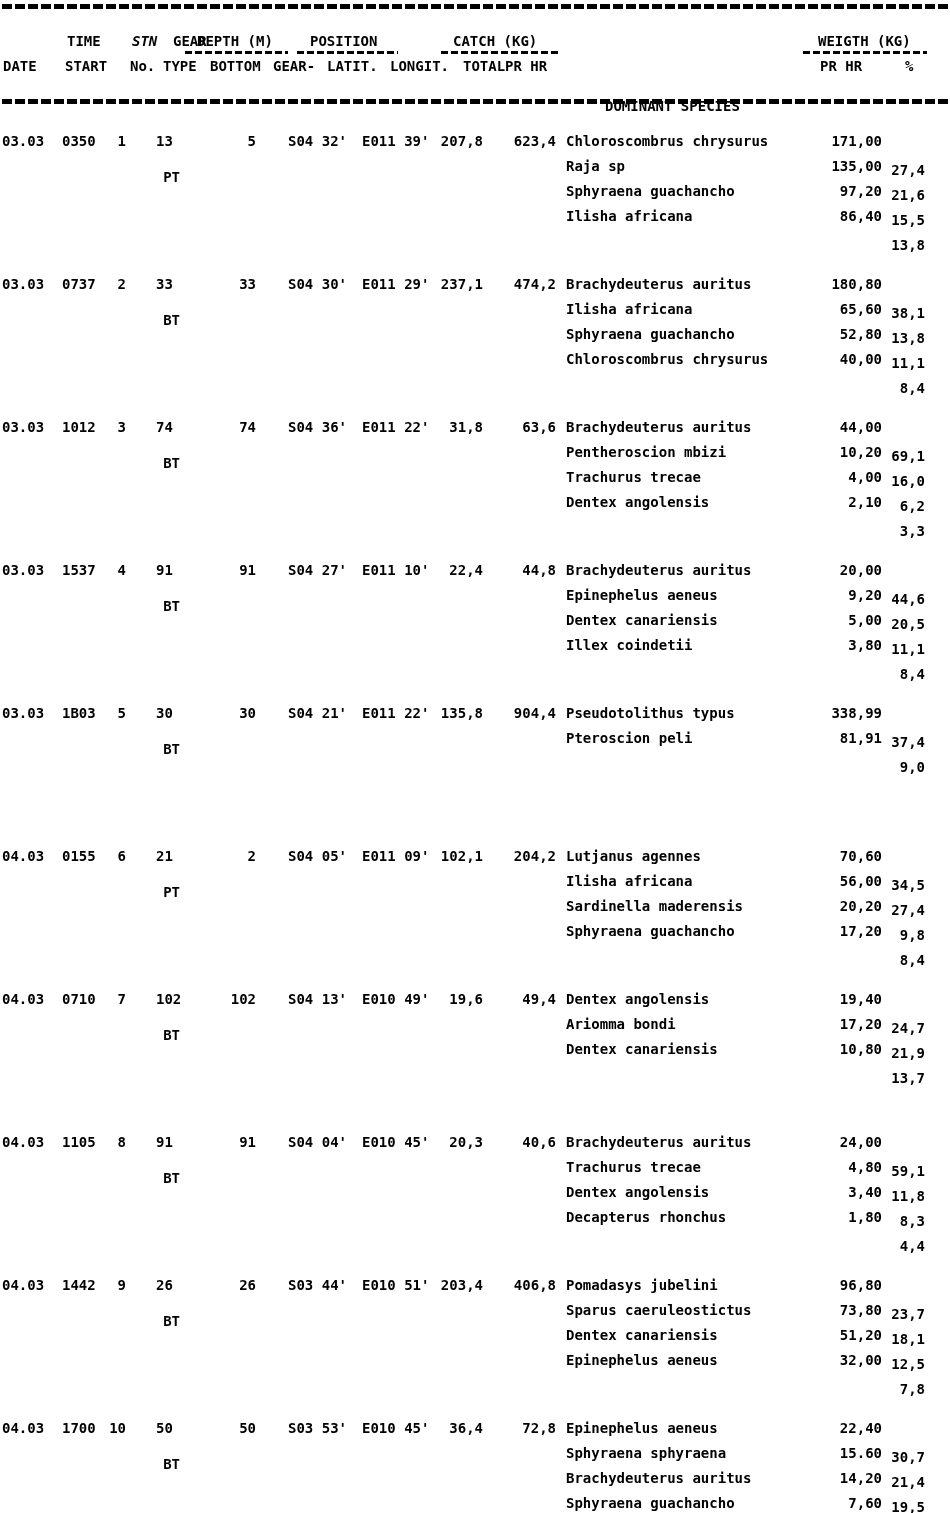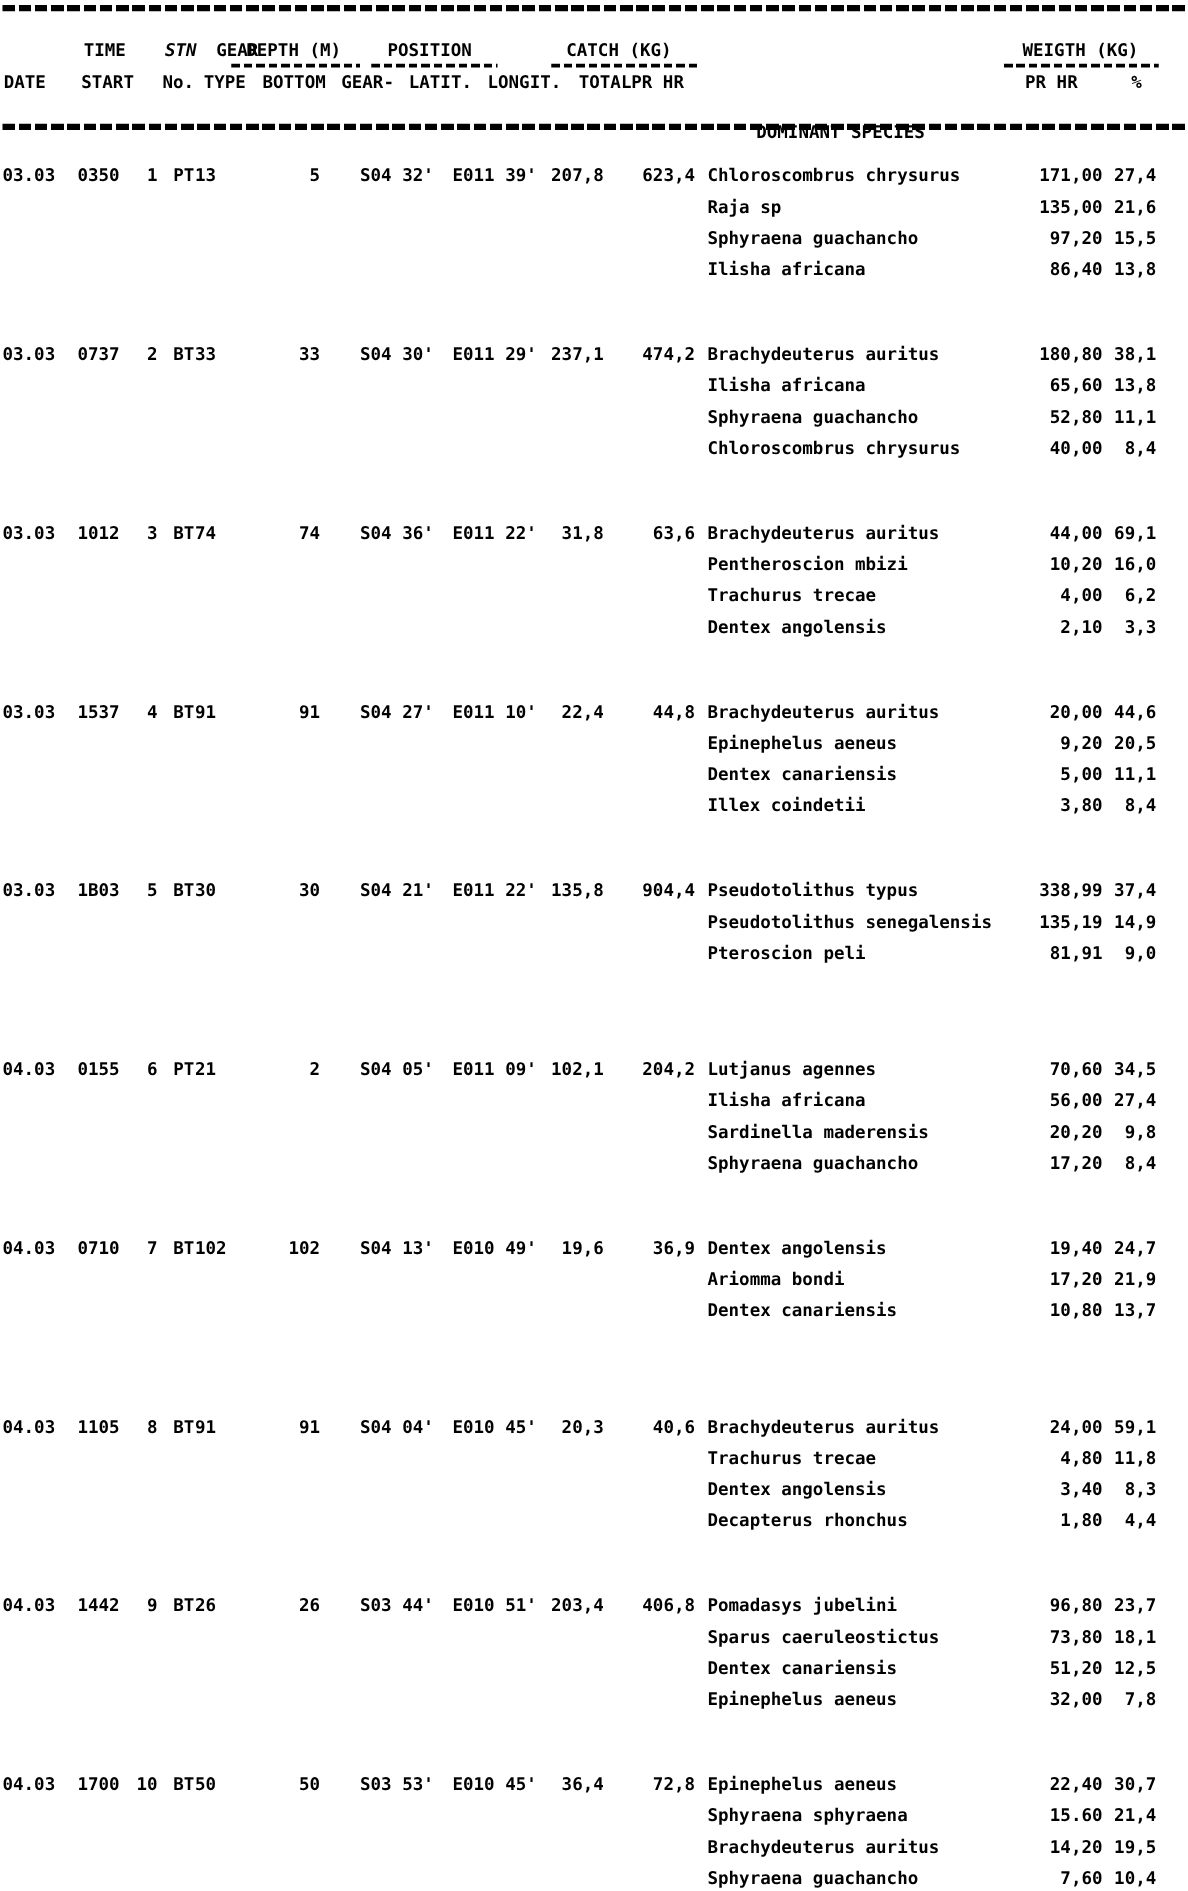--- a/index.html
+++ b/index.html
@@ -18,30 +18,30 @@
     background:repeating-linear-gradient(90deg,#000 0 7px,transparent 7px 10px);
   }
   .hdr{position:absolute;white-space:nowrap;}
   #stations{position:absolute;top:133px;left:0;width:950px;}
   .station-block{position:relative;height:100px;margin-bottom:43px;}
   .row{position:relative;height:25px;}
   .cell{position:absolute;top:0;white-space:nowrap;display:block;}
   .c-date   {left:2px;  width:48px; text-align:left;}
   .c-time   {left:62px; width:42px; text-align:left;}
   .c-stn    {left:96px; width:30px; text-align:right;}
-  .c-gear   {left:131px;width:32px; text-align:center;}
+  .c-gear   {left:148px;width:32px; text-align:right;margin-top:36px;}
   .c-bottom {left:156px;width:50px; text-align:left;}
   .c-geard  {left:214px;width:42px; text-align:right;}
   .c-latit  {left:288px;width:68px; text-align:left;}
   .c-longit {left:362px;width:76px; text-align:left;}
   .c-total  {left:423px;width:60px; text-align:right;}
   .c-cprhr  {left:496px;width:60px; text-align:right;}
   .c-species{left:566px;width:250px;text-align:left;}
   .c-weight {left:814px;width:68px; text-align:right;}
-  .c-pct    {left:888px;width:37px; text-align:right;}
+  .c-pct    {left:888px;width:37px; text-align:right;margin-top:29px;}
 </style>
 </head>
 <body>
 
 <div class="hrule" style="top:4px;"></div>
 
 <div>
   <span class="hdr" style="top:33px;left:67px;">TIME</span>
   <span class="hdr" style="top:33px;left:132px;font-style:italic;">STN</span>
   <span class="hdr" style="top:33px;left:173px;">GEAR</span>
@@ -227,25 +227,20 @@
       <span class="cell c-geard">30</span>
       <span class="cell c-latit">S04 21'</span>
       <span class="cell c-longit">E011 22'</span>
       <span class="cell c-total">135,8</span>
       <span class="cell c-cprhr">904,4</span>
     <span class="cell c-species">Pseudotolithus typus</span>
         <span class="cell c-weight">338,99</span>
         <span class="cell c-pct">37,4</span>
       </div>
 
-  <div class="row">
-    <span class="cell c-species">Pseudotolithus senegalensis</span>
-    <span class="cell c-weight">135,19</span>
-    <span class="cell c-pct">14,9</span>
-  </div>
 
   <div class="row">
     <span class="cell c-species">Pteroscion peli</span>
     <span class="cell c-weight">81,91</span>
     <span class="cell c-pct">9,0</span>
   </div>
 
 </div>
 
   <div class="station-block">
@@ -288,21 +283,21 @@
     <div class="row">
       <span class="cell c-date">04.03</span>
       <span class="cell c-time">0710</span>
       <span class="cell c-stn">7</span>
       <span class="cell c-gear">BT</span>
       <span class="cell c-bottom">102</span>
       <span class="cell c-geard">102</span>
       <span class="cell c-latit">S04 13'</span>
       <span class="cell c-longit">E010 49'</span>
       <span class="cell c-total">19,6</span>
-      <span class="cell c-cprhr">36,9</span>
+      <span class="cell c-cprhr">49,4</span>
     <span class="cell c-species">Dentex angolensis</span>
         <span class="cell c-weight">19,40</span>
         <span class="cell c-pct">24,7</span>
       </div>
 
   <div class="row">
     <span class="cell c-species">Ariomma bondi</span>
     <span class="cell c-weight">17,20</span>
     <span class="cell c-pct">21,9</span>
   </div>

